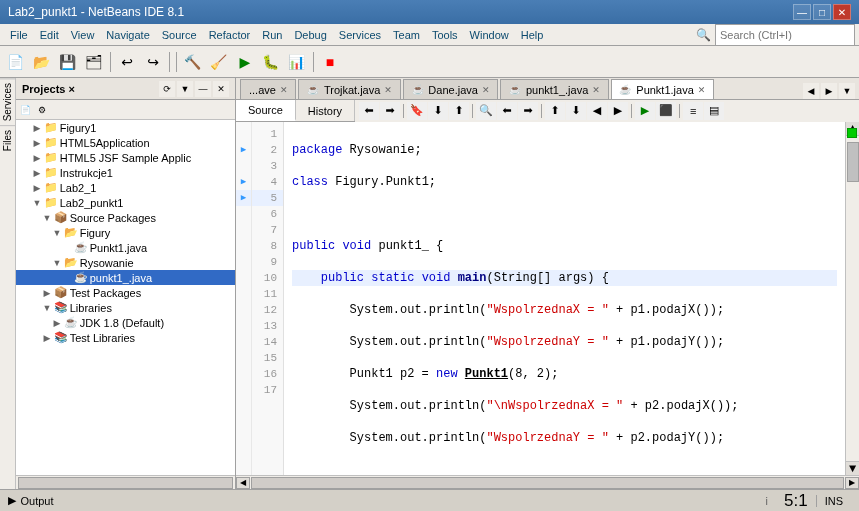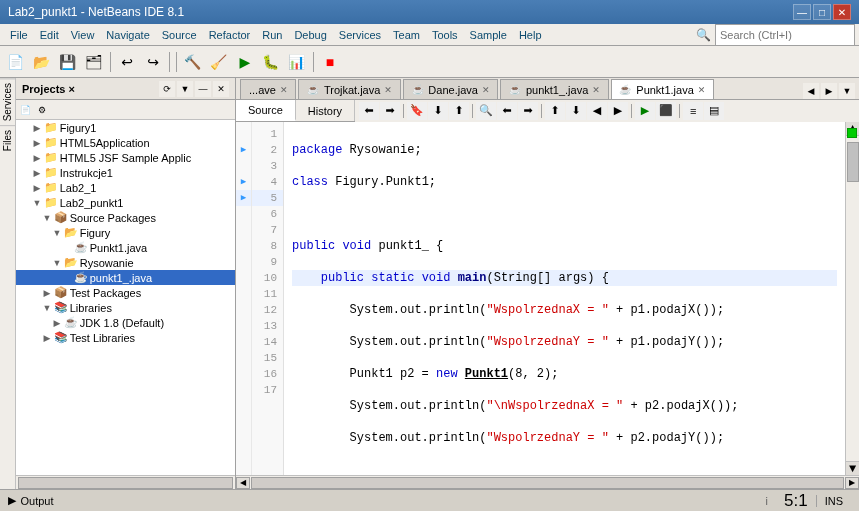--- a/index.html
+++ b/index.html
@@ -85,21 +85,21 @@
   <span class="menu-item">Edit</span>
   <span class="menu-item">View</span>
   <span class="menu-item">Navigate</span>
   <span class="menu-item">Source</span>
   <span class="menu-item">Refactor</span>
   <span class="menu-item">Run</span>
   <span class="menu-item">Debug</span>
   <span class="menu-item">Services</span>
   <span class="menu-item">Team</span>
   <span class="menu-item">Tools</span>
-  <span class="menu-item">Sample</span>
+  <span class="menu-item">Window</span>
   <span class="menu-item">Help</span>
   <span style="margin-left: auto; display:flex; align-items:center; gap:4px;">
     <span style="font-size:12px;">🔍</span>
     <input type="text" id="search-box" placeholder="Search (Ctrl+I)" style="">
   </span>
 </div>
 
 <div id="toolbar">
   <button class="tb-btn" title="New Project">📄</button>
   <button class="tb-btn" title="Open">📂</button>

